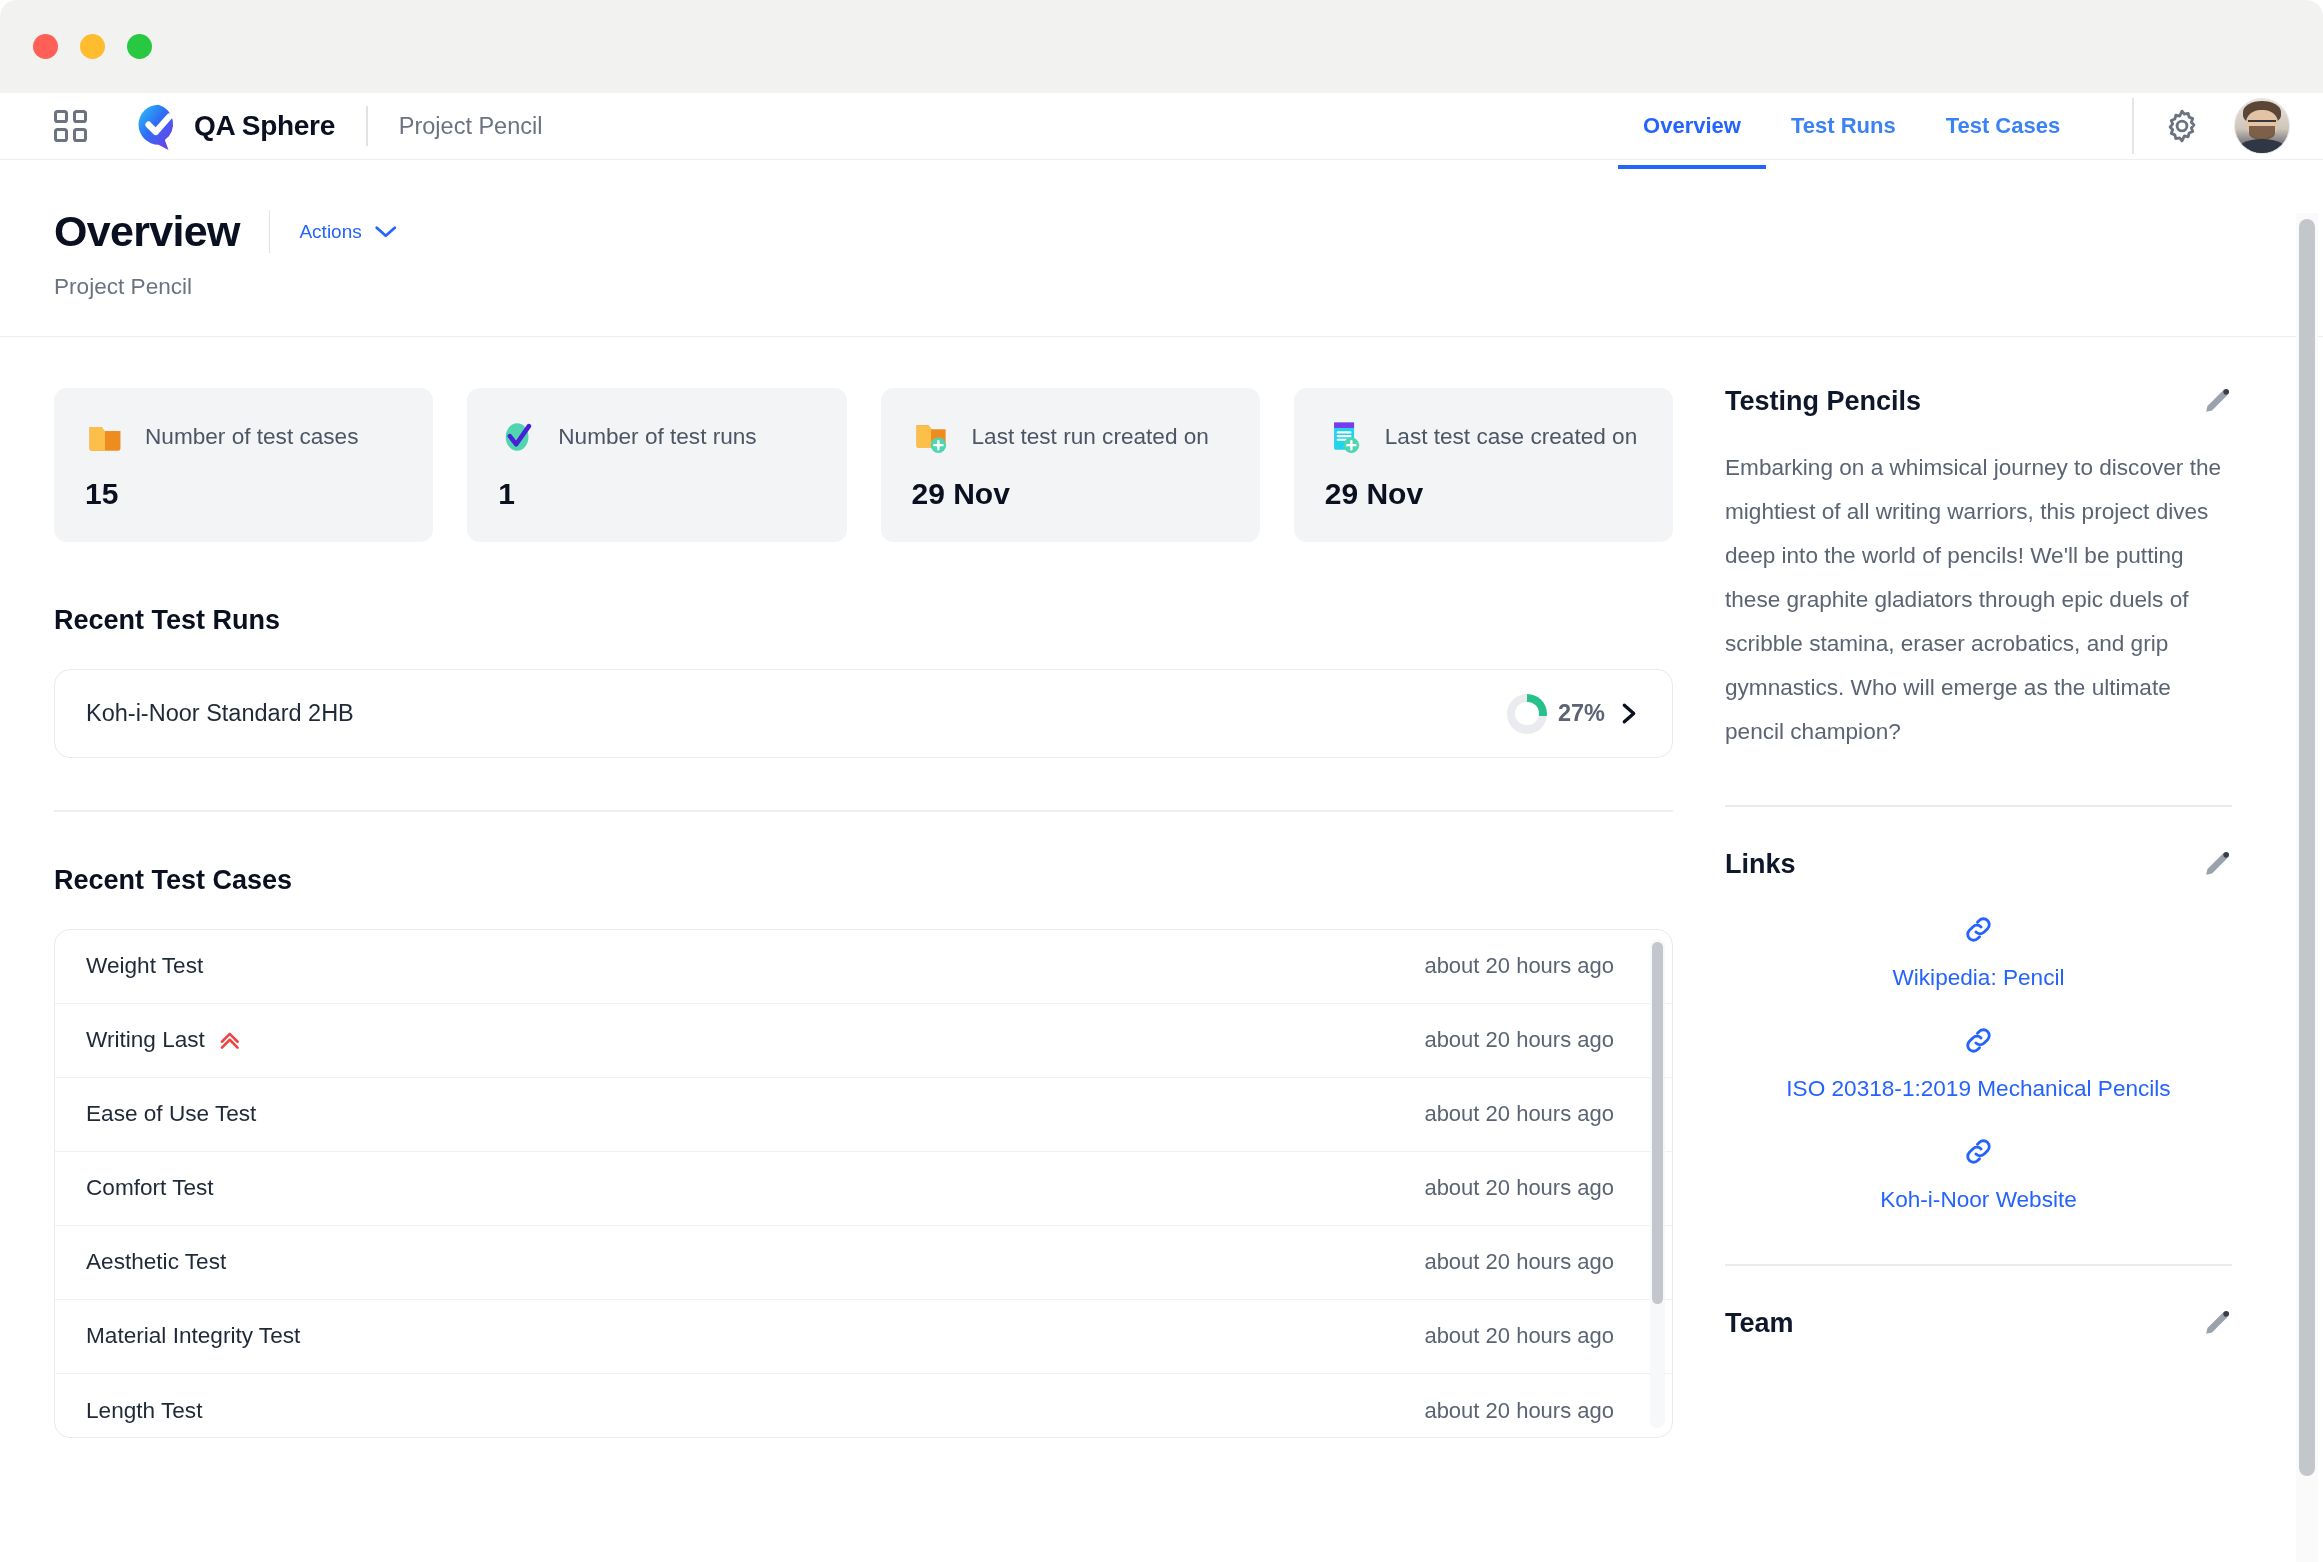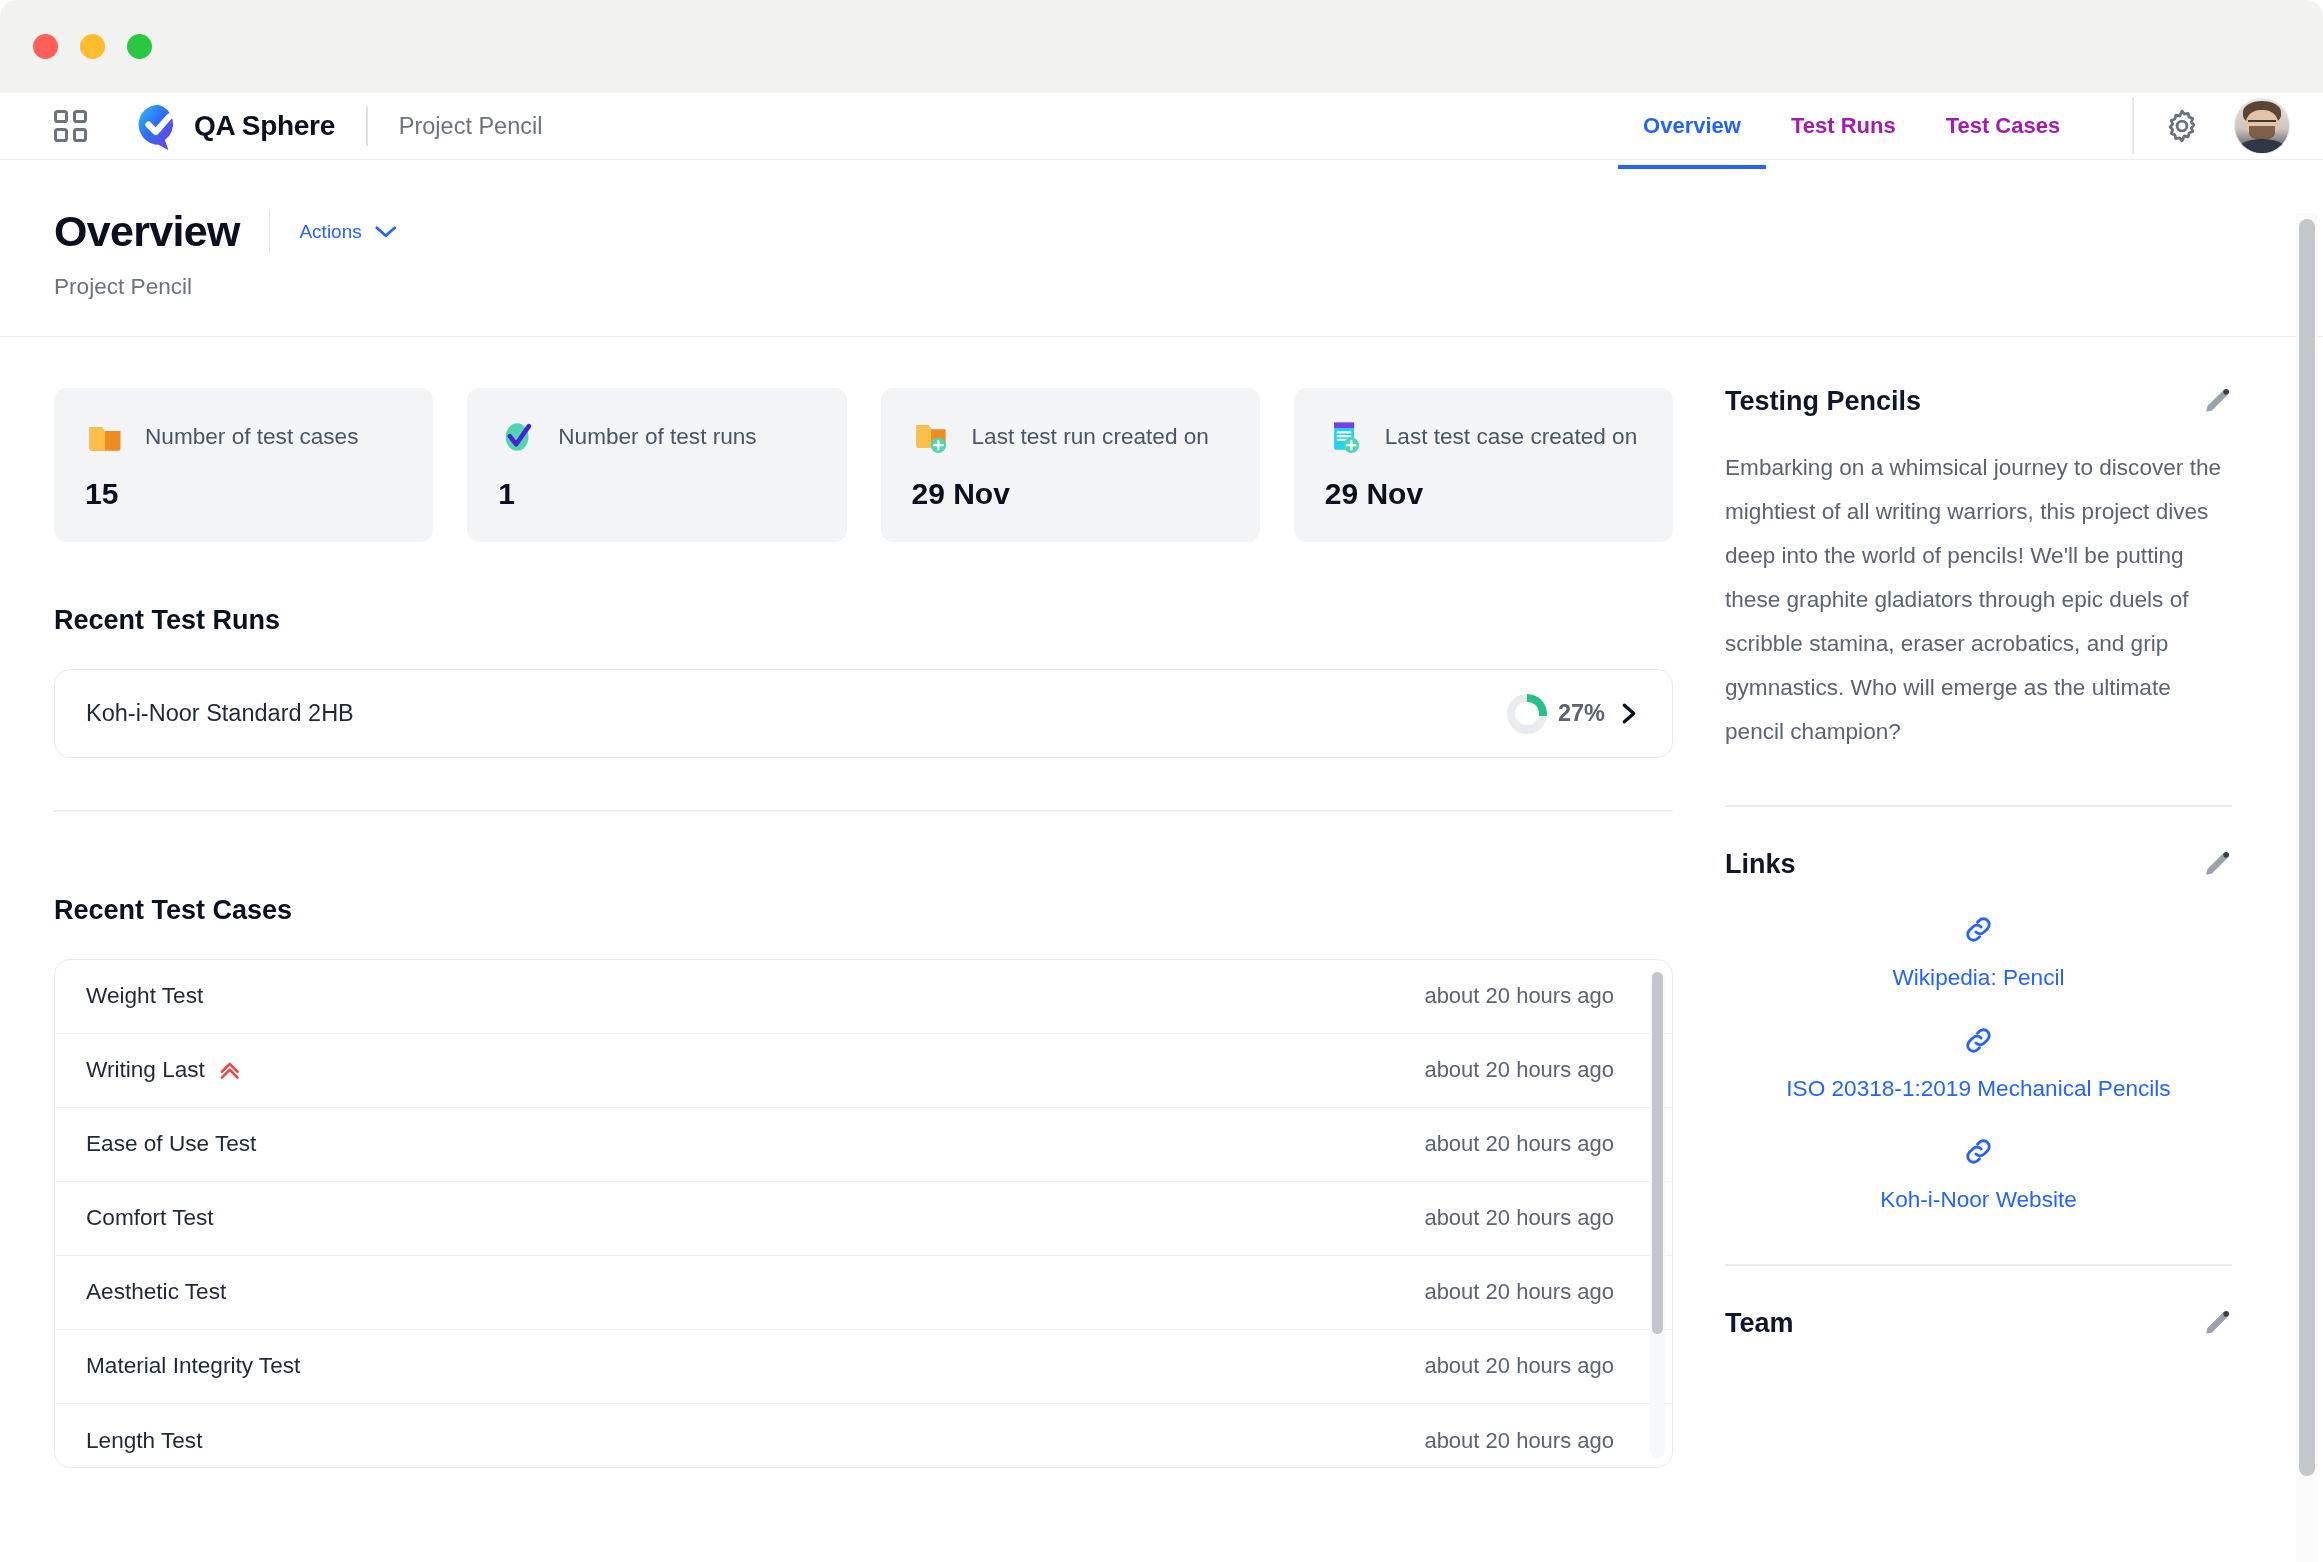--- a/index.html
+++ b/index.html
@@ -47,21 +47,21 @@
 
   .brand { display: flex; align-items: center; gap: 11px; margin-left: 47px; cursor: pointer; }
   .brand-mark { width: 49px; height: 49px; }
   .brand-text { font-size: 28px; font-weight: bold; color: #0b1020; letter-spacing: -0.3px; }
 
   .vdiv { width: 1.8px; height: 40px; background: #dfe3e8; margin: 0 31px; }
   .project-name { font-size: 23.5px; color: #6b7280; }
 
   .navtabs { margin-left: auto; display: flex; align-items: center; gap: 0; height: 83px; }
   .navtab {
-    font-size: 22px; font-weight: bold; color: #a21caf;
+    font-size: 22px; font-weight: bold; color: #3b82f6;
     padding: 0 25px; height: 83px; display: flex; align-items: center;
     position: relative; cursor: pointer; white-space: nowrap;
   }
   .navtab.active { color: #2563ff; }
   .navtab.active::after {
     content: ""; position: absolute; left: 0; right: 0; bottom: -1.8px;
     height: 4.5px; background: #2563ff;
   }
   .header-div { width: 1.8px; height: 56px; background: #e3e6ea; margin: 0 29px 0 47px; }
   .gear { width: 38px; height: 38px; cursor: pointer; }
@@ -103,21 +103,21 @@
     min-height: 154px;
   }
   .stat-top { display: flex; align-items: center; gap: 20px; }
   .stat-label { font-size: 22.6px; color: #4b5563; }
   .stat-value { font-size: 30px; font-weight: bold; color: #0b1020; margin-top: 20px; }
   .stat-ico { width: 40px; height: 40px; flex: 0 0 40px; }
 
   
   .sec-h { font-size: 27px; font-weight: bold; color: #0b1020; }
   .sec-runs { margin-top: 63px; }
-  .sec-cases { margin-top: 83px; }
+  .sec-cases { margin-top: 53px; }
 
   .card {
     border: 1.8px solid #e8eaee; border-radius: 16px; background: #fff;
     margin-top: 33px;
   }
   .run-row {
     display: flex; align-items: center; padding: 0 31px; height: 87px; cursor: pointer;
   }
   .run-name { font-size: 23.5px; color: #1f2937; }
   .run-right { margin-left: auto; display: flex; align-items: center; gap: 11px; }

